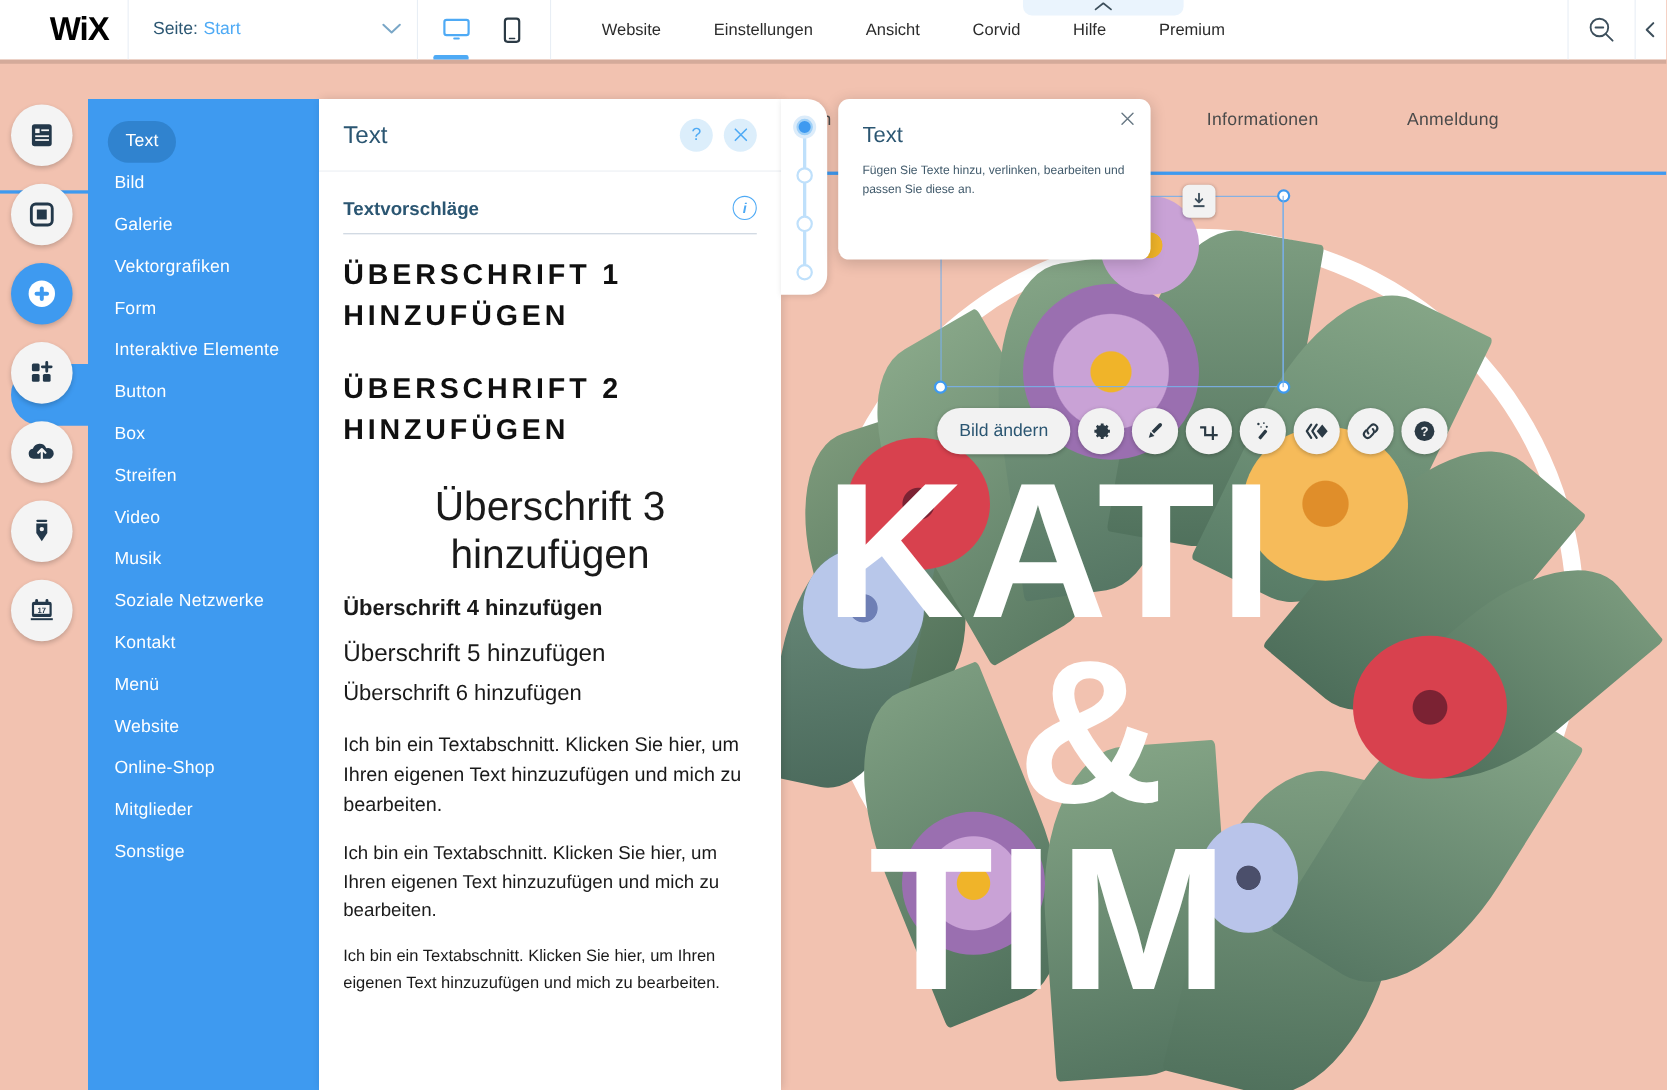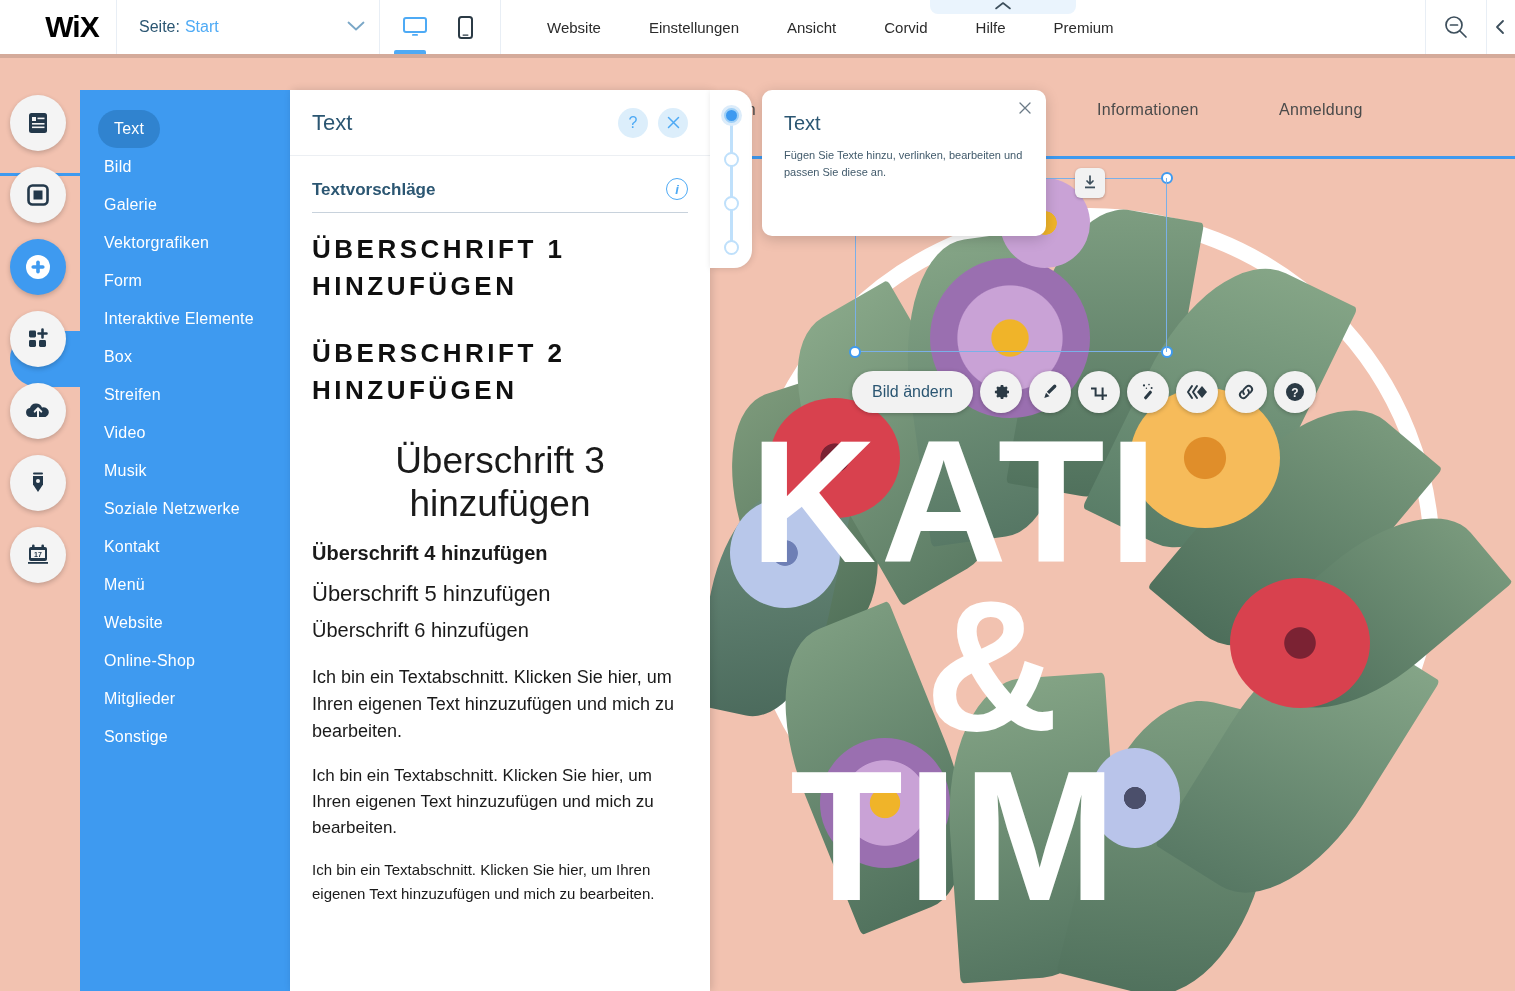--- a/index.html
+++ b/index.html
@@ -375,20 +375,21 @@
     </div>
   </div>
 
   <div class="catpanel">
     <div class="cat selected">Text</div>
     <div class="cat">Bild</div>
     <div class="cat">Galerie</div>
     <div class="cat">Vektorgrafiken</div>
     <div class="cat">Form</div>
     <div class="cat">Interaktive Elemente</div>
+    <div class="cat">Button</div>
     <div class="cat">Box</div>
     <div class="cat">Streifen</div>
     <div class="cat">Video</div>
     <div class="cat">Musik</div>
     <div class="cat">Soziale Netzwerke</div>
     <div class="cat">Kontakt</div>
     <div class="cat">Menü</div>
     <div class="cat">Website</div>
     <div class="cat">Online-Shop</div>
     <div class="cat">Mitglieder</div>

